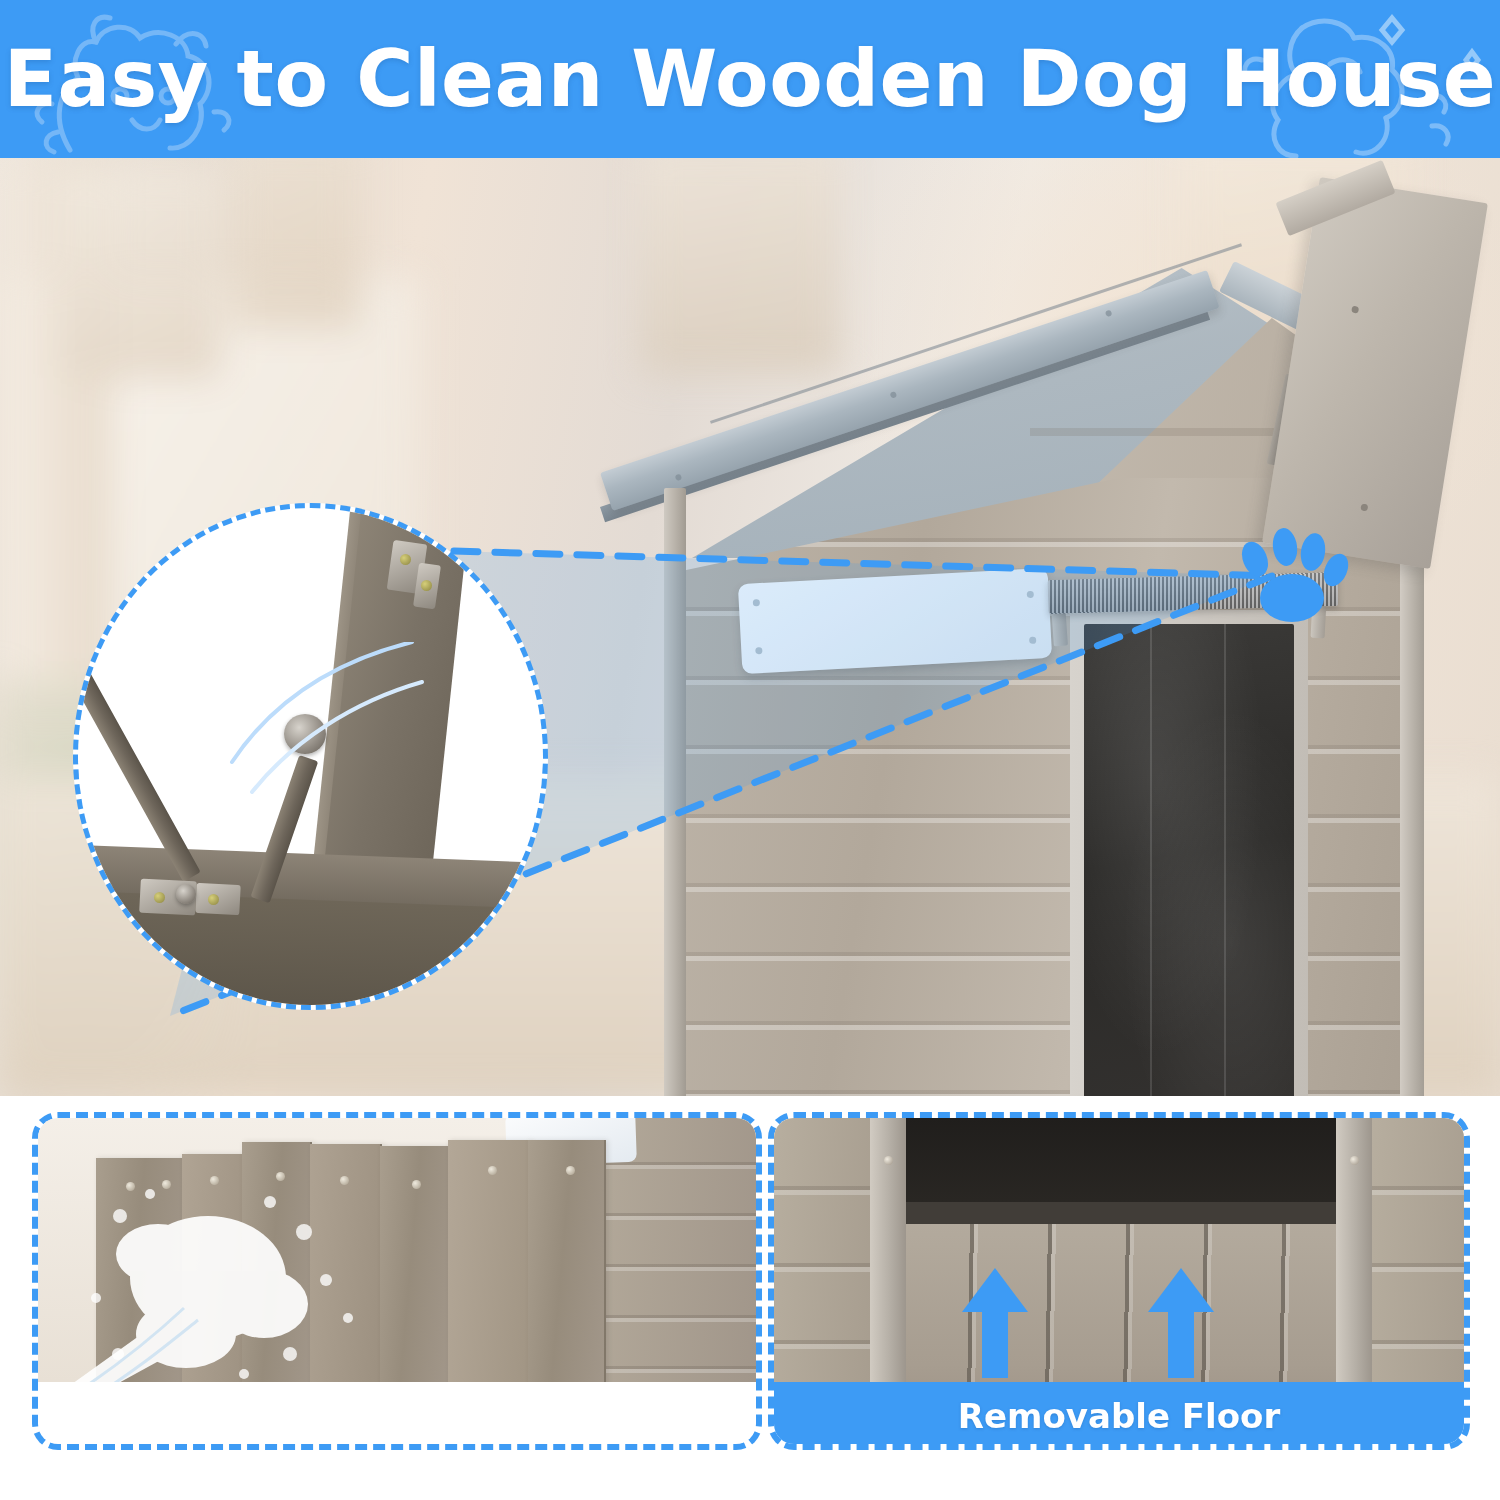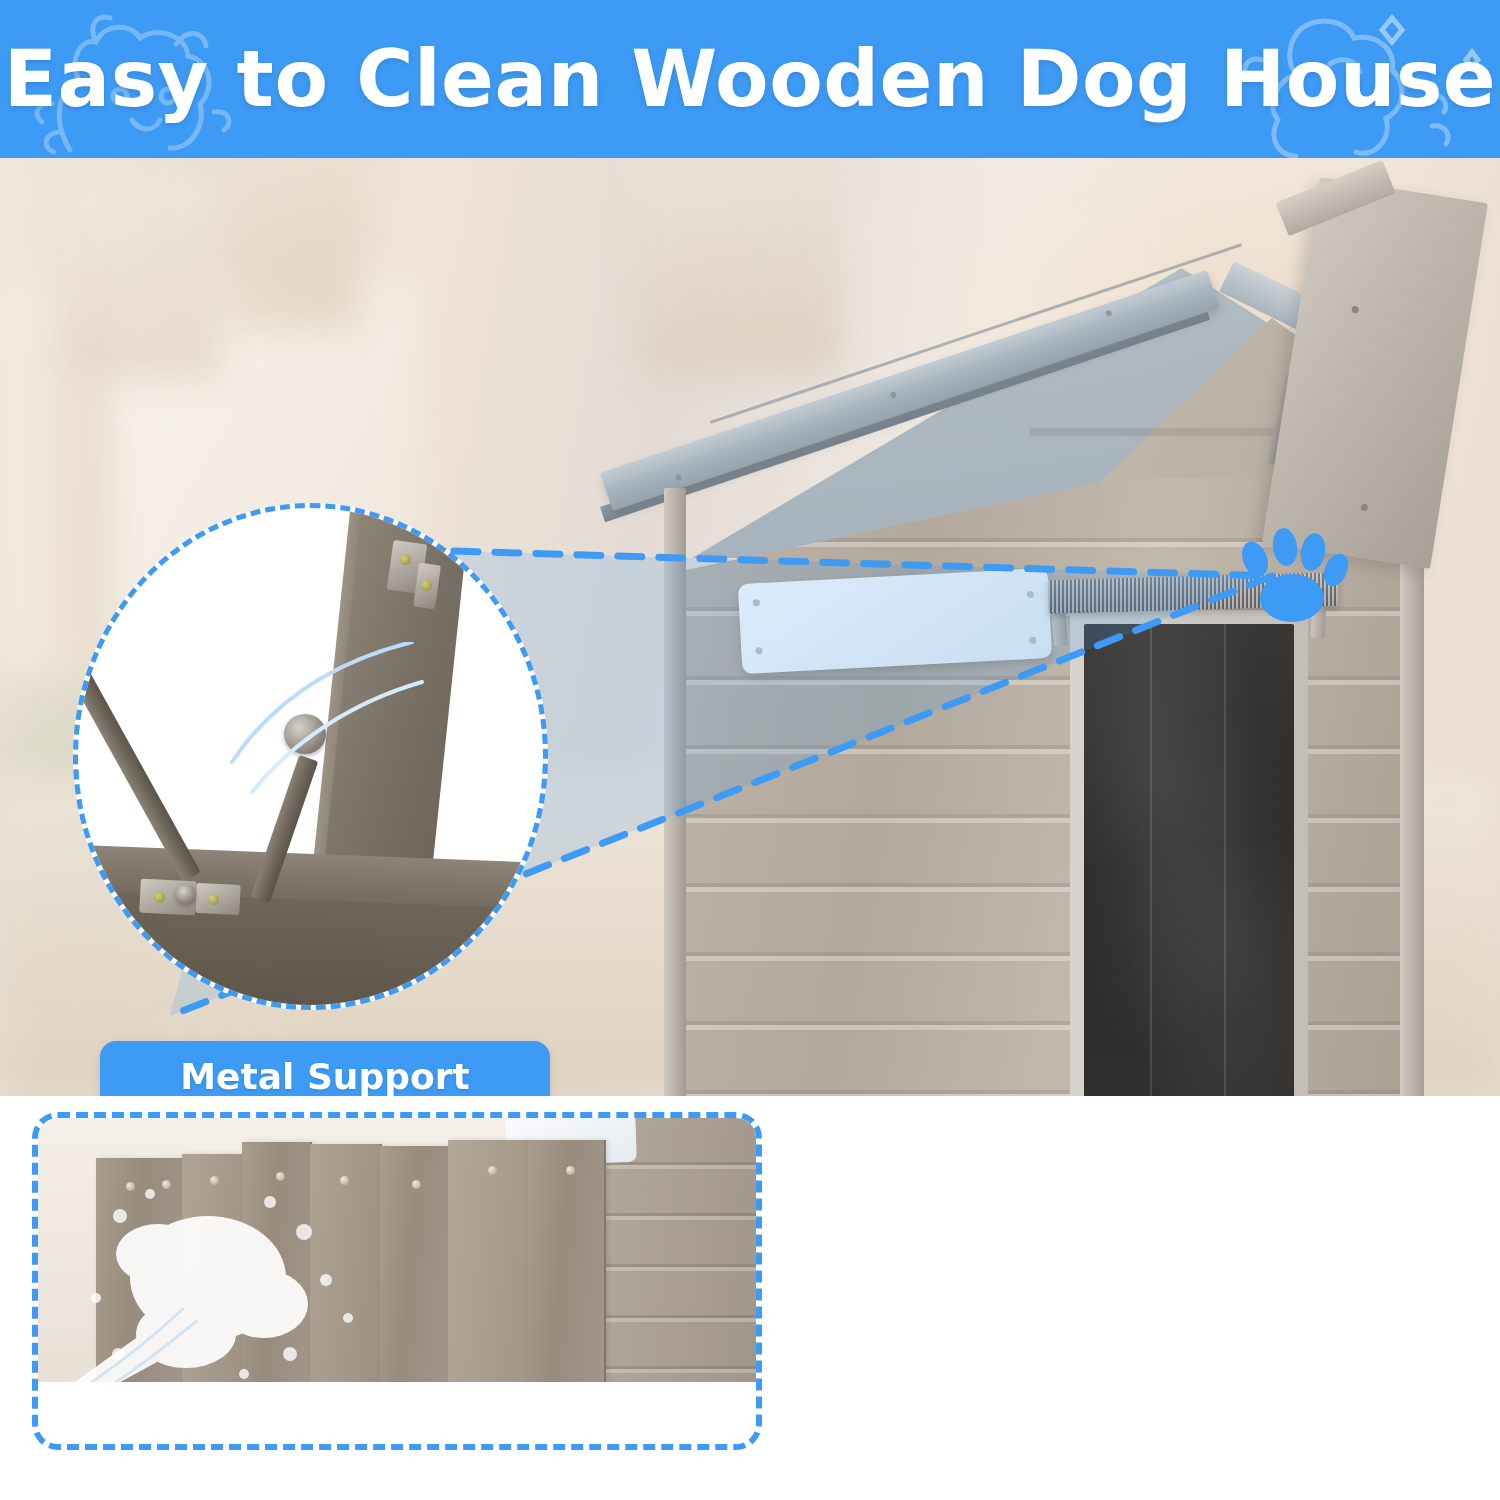--- a/index.html
+++ b/index.html
@@ -465,21 +465,20 @@
         <div class="ci-screw" style="left:136px;top:392px;"></div>
         <div class="ci-pivot" style="left:104px;top:382px;width:20px;height:20px;"></div>
 
         <svg class="ci-swoosh" viewBox="0 0 210 210">
           <path d="M 10 120 C 50 60, 110 20, 190 0" stroke="#bcdcfb" stroke-width="4" fill="none" stroke-linecap="round"></path>
           <path d="M 30 150 C 70 100, 130 60, 200 40" stroke="#d6eafd" stroke-width="4" fill="none" stroke-linecap="round"></path>
         </svg>
       </div>
     </div>
 
-    <div class="pill pill-metal noselect">Metal Support</div>
   </div>
 
   <div class="panel panel-left">
     <div class="panel-img">
       <div class="pl-bg"></div>
       <div class="pl-wall"></div>
       <div class="pl-plate"></div>
 
       <div class="plank" style="left:58px;width:86px;top:40px;height:100%;">
         <div class="plank-screw" style="left:30px;top:24px;"></div>
@@ -531,14 +530,37 @@
             <circle cx="290" cy="160" r="5"></circle>
         </g>
         <g stroke="#cfe3f2" stroke-width="3" fill="none" opacity="0.9">
           <path d="M 10 240 C 60 208, 96 178, 126 150"></path>
           <path d="M 24 246 C 74 216, 110 186, 140 162"></path>
         </g>
       </svg>
     </div>
   </div>
 
+  <div class="panel panel-right">
+    <div class="panel-img">
+      <div class="pr-bg"></div>
+      <div class="pr-wall" style="left:0;width:106px;"></div>
+      <div class="pr-wall" style="left:596px;width:106px;"></div>
+      <div class="pr-dark"></div>
+      <div class="pr-darkbar"></div>
+      <div class="pr-floor"></div>
+
+      <div class="pr-post" style="left:96px;"></div>
+      <div class="pr-post" style="left:562px;"></div>
+      <div class="pr-screw" style="left:110px;top:38px;"></div>
+      <div class="pr-screw" style="left:576px;top:38px;"></div>
+
+      <svg class="arrow-up" style="left:186px;top:146px;width:70px;height:118px;" viewBox="0 0 70 118">
+        <path d="M35 4 L 68 48 L 48 48 L 48 114 L 22 114 L 22 48 L 2 48 Z" fill="#3d9bf5"></path>
+      </svg>
+      <svg class="arrow-up" style="left:372px;top:146px;width:70px;height:118px;" viewBox="0 0 70 118">
+        <path d="M35 4 L 68 48 L 48 48 L 48 114 L 22 114 L 22 48 L 2 48 Z" fill="#3d9bf5"></path>
+      </svg>
+    </div>
+    <div class="panel-bar noselect">Removable Floor</div>
+  </div>
 
 </div>
 
 </body></html>

